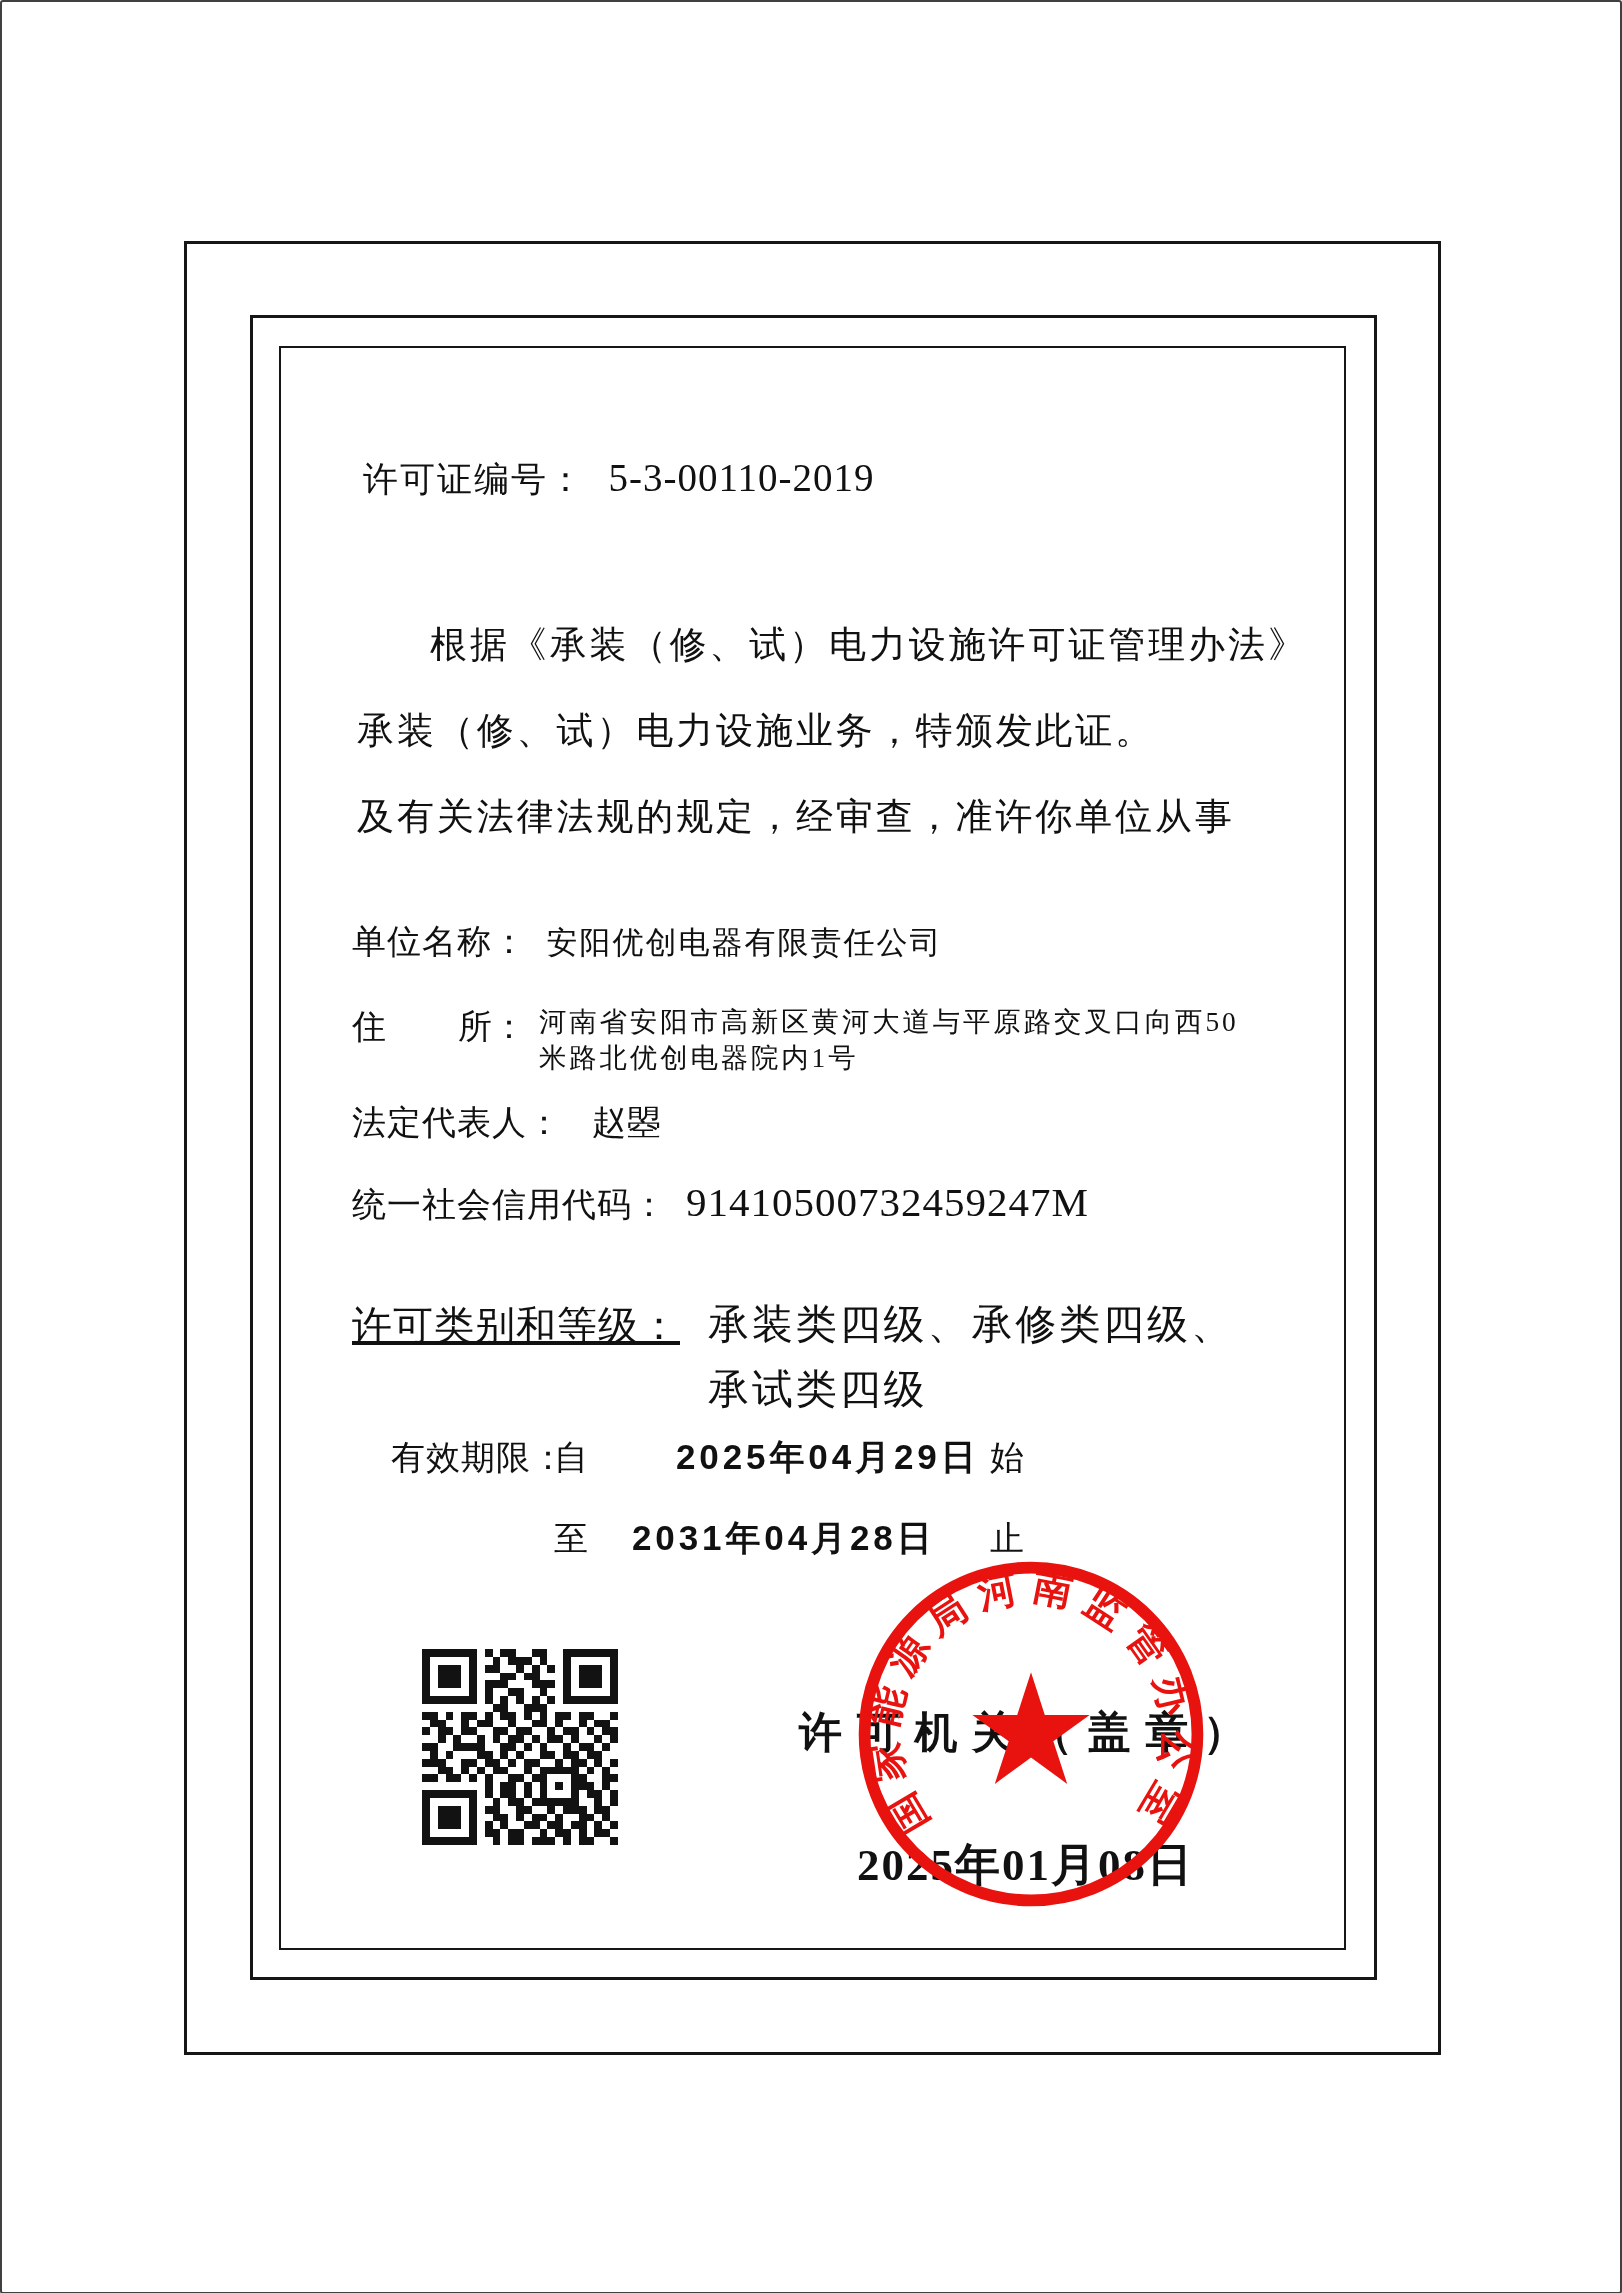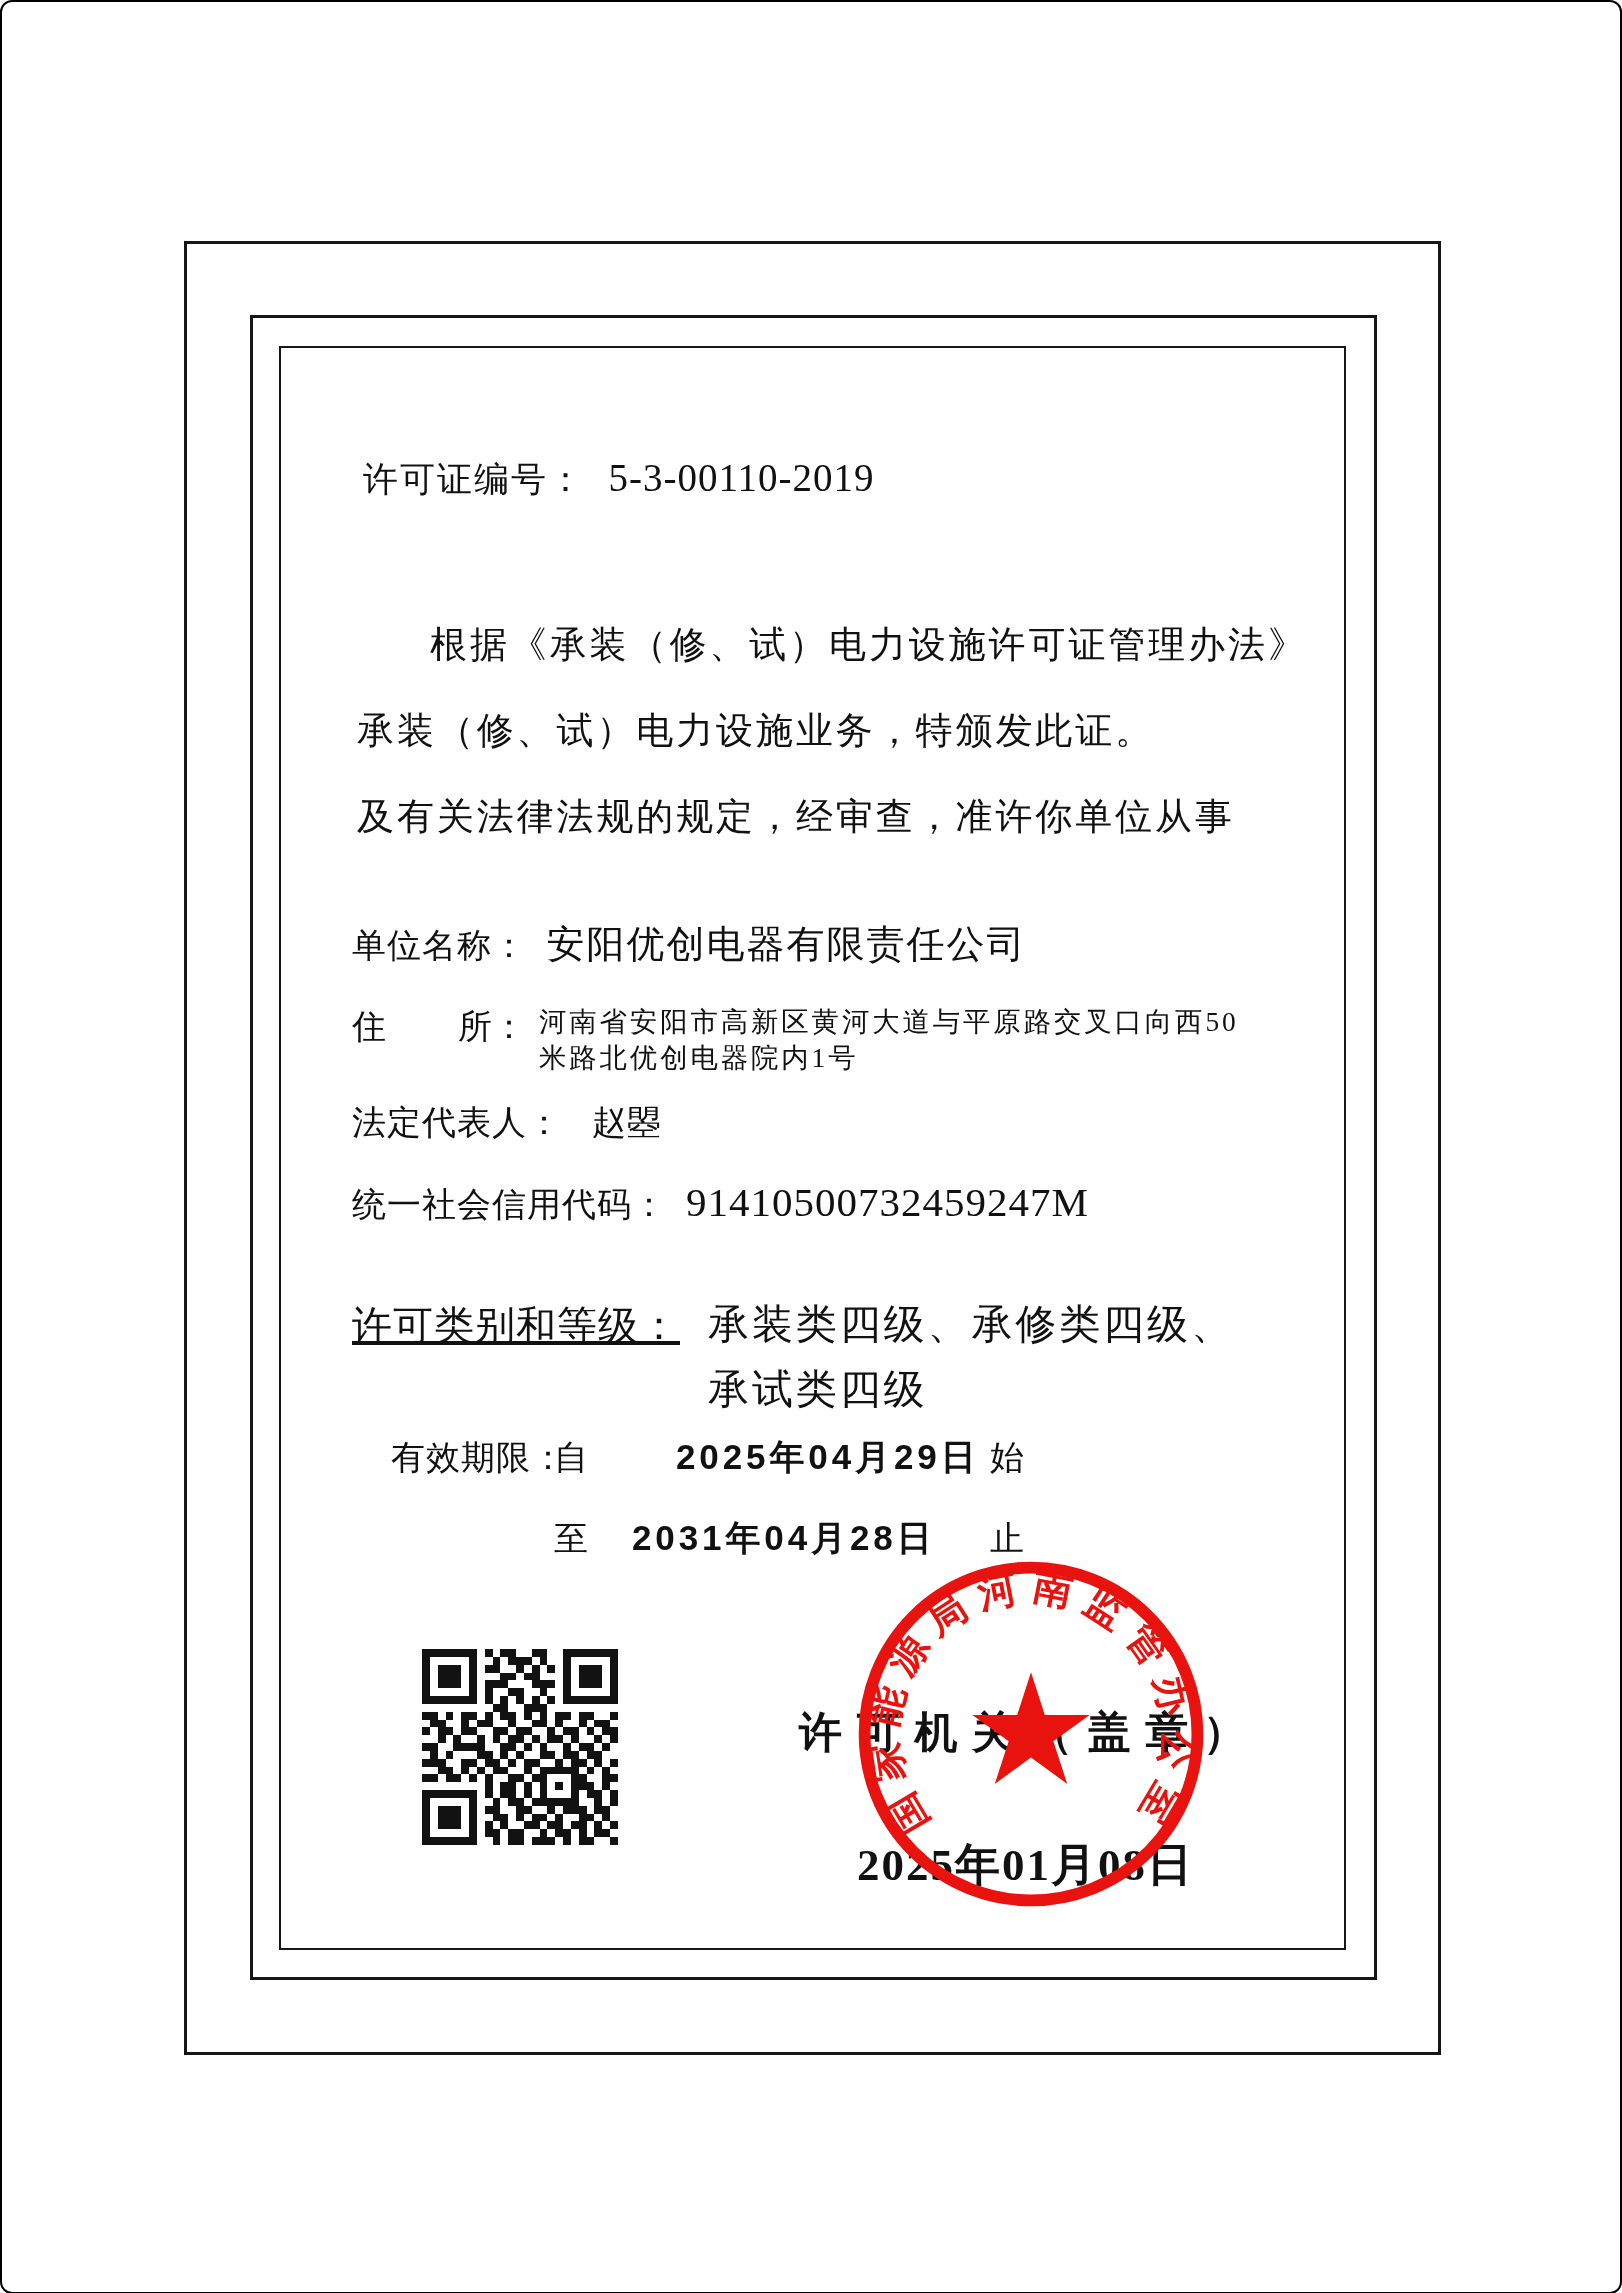--- a/index.html
+++ b/index.html
@@ -1,31 +1,31 @@
 <!DOCTYPE html>
 <html lang="zh"><head>
 <meta charset="utf-8">
 <style>
   html,body{margin:0;padding:0;background:#fff;}
   body{width:1622px;height:2294px;position:relative;font-family:"Liberation Serif","DejaVu Serif",serif;color:#111;}
-  .page{position:absolute;inset:0;background:#fff;border:2px solid #000000;border-radius:12px;overflow:hidden;}
+  .page{position:absolute;inset:0;background:#fff;border:2px solid #404040;border-radius:3px;overflow:hidden;}
   .frame{position:absolute;box-sizing:border-box;border:3.9px solid #161616;background:transparent;}
   .frame-outer{left:182px;top:239px;width:1257px;height:1814px;}
   .frame-middle{left:248px;top:313px;width:1127px;height:1665px;}
   .frame-inner{left:277px;top:344px;width:1067px;height:1604px;border-width:2.9px;}
   .abs{position:absolute;}
   .cjk{font-family:"Liberation Serif","DejaVu Serif",serif;}
   .lic-line{left:361px;top:453px;font-size:35px;letter-spacing:2px;white-space:nowrap;}
   .lic-number{font-size:39px;letter-spacing:1px;margin-left:23.5px;}
   .body-par{left:355px;top:600px;width:985px;font-size:37px;letter-spacing:2.9px;}
   .body-par .pline{line-height:86px;white-space:nowrap;}
   .body-par .pline:first-child{padding-left:73px;}
   .row-company{left:350px;top:917px;white-space:nowrap;}
   .row-company .lbl{font-size:34px;letter-spacing:1px;}
-  .row-company .val{font-size:38px;letter-spacing:2px;margin-left:19.6px;}
+  .row-company .val{font-size:31px;letter-spacing:2px;margin-left:19.6px;}
   .addr-label{left:350px;top:1002px;width:174px;display:flex;justify-content:space-between;font-size:34px;}
   .addr-value{left:537px;top:1002px;width:804px;font-size:27.4px;letter-spacing:2.9px;}
   .addr-value .aline{line-height:36px;white-space:nowrap;}
   .row-rep{left:350px;top:1098px;font-size:34px;letter-spacing:1px;white-space:nowrap;}
   .row-rep .val{margin-left:30px;}
   .row-code{left:350px;top:1176px;font-size:34px;letter-spacing:1px;white-space:nowrap;}
   .row-code .val{font-size:41px;letter-spacing:1px;margin-left:19px;}
   .cat-label{left:350px;top:1296px;font-size:40px;letter-spacing:1px;white-space:nowrap;text-decoration:underline;}
   .cat-value{left:706px;top:1290px;font-size:41px;letter-spacing:2.9px;}
   .cat-value .cline{line-height:65px;white-space:nowrap;}

